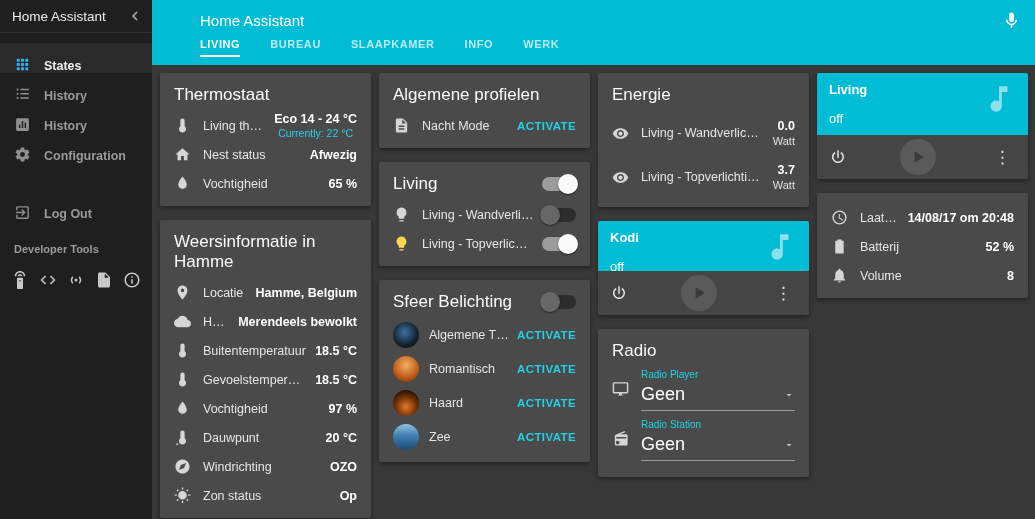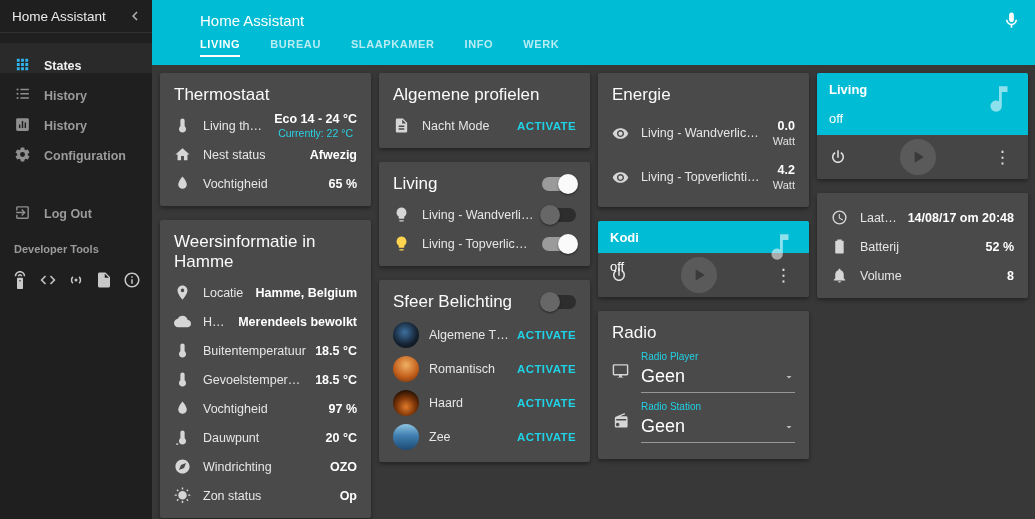--- a/index.html
+++ b/index.html
@@ -78,21 +78,21 @@
   .avatar { width:26px; height:26px; border-radius:50%; margin-right:10px; flex-shrink:0; }
   .av-tv { background:radial-gradient(circle at 45% 40%, #3d6f9e 0%, #14202e 60%, #0a0d12 100%); }
   .av-romantisch { background:radial-gradient(circle at 50% 35%, #f0b065 0%, #c4611d 55%, #5e2a08 100%); }
   .av-haard { background:radial-gradient(circle at 50% 65%, #e07a2a 0%, #7a3408 45%, #140a04 85%); }
   .av-zee { background:linear-gradient(180deg, #8fc3e0 0%, #3f7fb0 45%, #1d4a75 100%); }
   .sfeer-row { min-height:34px; }
 
   
   .media-card { padding:0; overflow:hidden; }
   .media-top { background:#00bcd4; position:relative; padding:9px 12px; }
-  .media-top.kodi { height:32px; }
+  .media-top.kodi { height:50px; }
   .media-top.tall { height:62px; }
   .m-title { color:#fff; font-size:13px; font-weight:bold; }
   .m-state { color:#fff; font-size:13px; margin-top:14px; }
   .m-art { position:absolute; right:12px; top:9px; }
   .m-art svg { width:34px; height:34px; fill:rgba(255,255,255,0.55); }
   .media-controls { display:flex; align-items:center; justify-content:space-between;
                     padding:5px 12px; height:44px; background:#454545; }
   .mc-power { cursor:pointer; display:flex; }
   .mc-power svg { width:18px; height:18px; fill:#e2e2e2; }
   .play-btn { width:36px; height:36px; border-radius:50%; background:#5a5a5a; display:flex;
@@ -442,21 +442,21 @@
             </span>
           </div>
           <div class="erow tall">
             <span class="ricon">
               <svg viewBox="0 0 24 24">
                   <path fill-rule="evenodd" d="M12,4.5C7,4.5 2.7,7.6 1,12c1.7,4.4 6,7.5 11,7.5s9.3-3.1 11-7.5C21.3,7.6 17,4.5 12,4.5z M12,17c-2.8,0-5-2.2-5-5s2.2-5 5-5s5,2.2 5,5S14.8,17 12,17z M12,9c-1.7,0-3,1.3-3,3s1.3,3 3,3s3-1.3 3-3S13.7,9 12,9z"></path>
                 </svg>
             </span>
             <span class="rlabel">Living - Topverlichting (Verb...</span>
             <span class="rright">
-              <div class="rvalue">4.2</div>
+              <div class="rvalue">3.7</div>
               <div class="runit">Watt</div>
             </span>
           </div>
         </div>
 
         <div class="card media-card">
           <div class="media-top kodi">
             <div class="m-title">Kodi</div>
             <div class="m-state">off</div>
             <span class="m-art">

